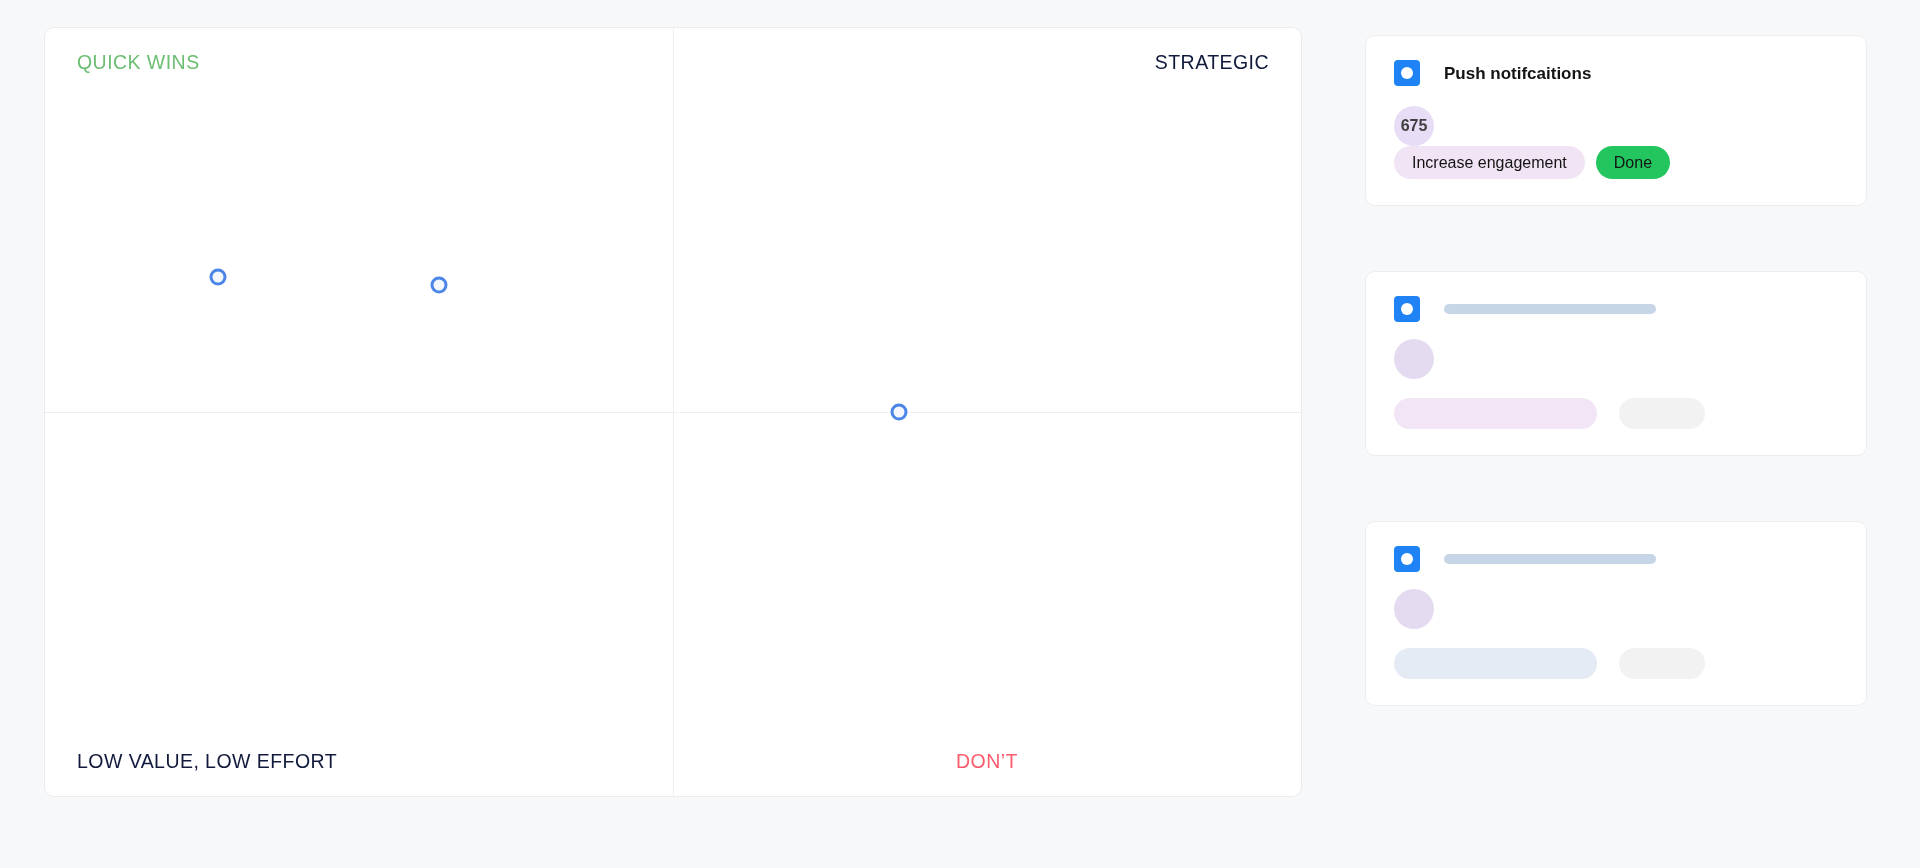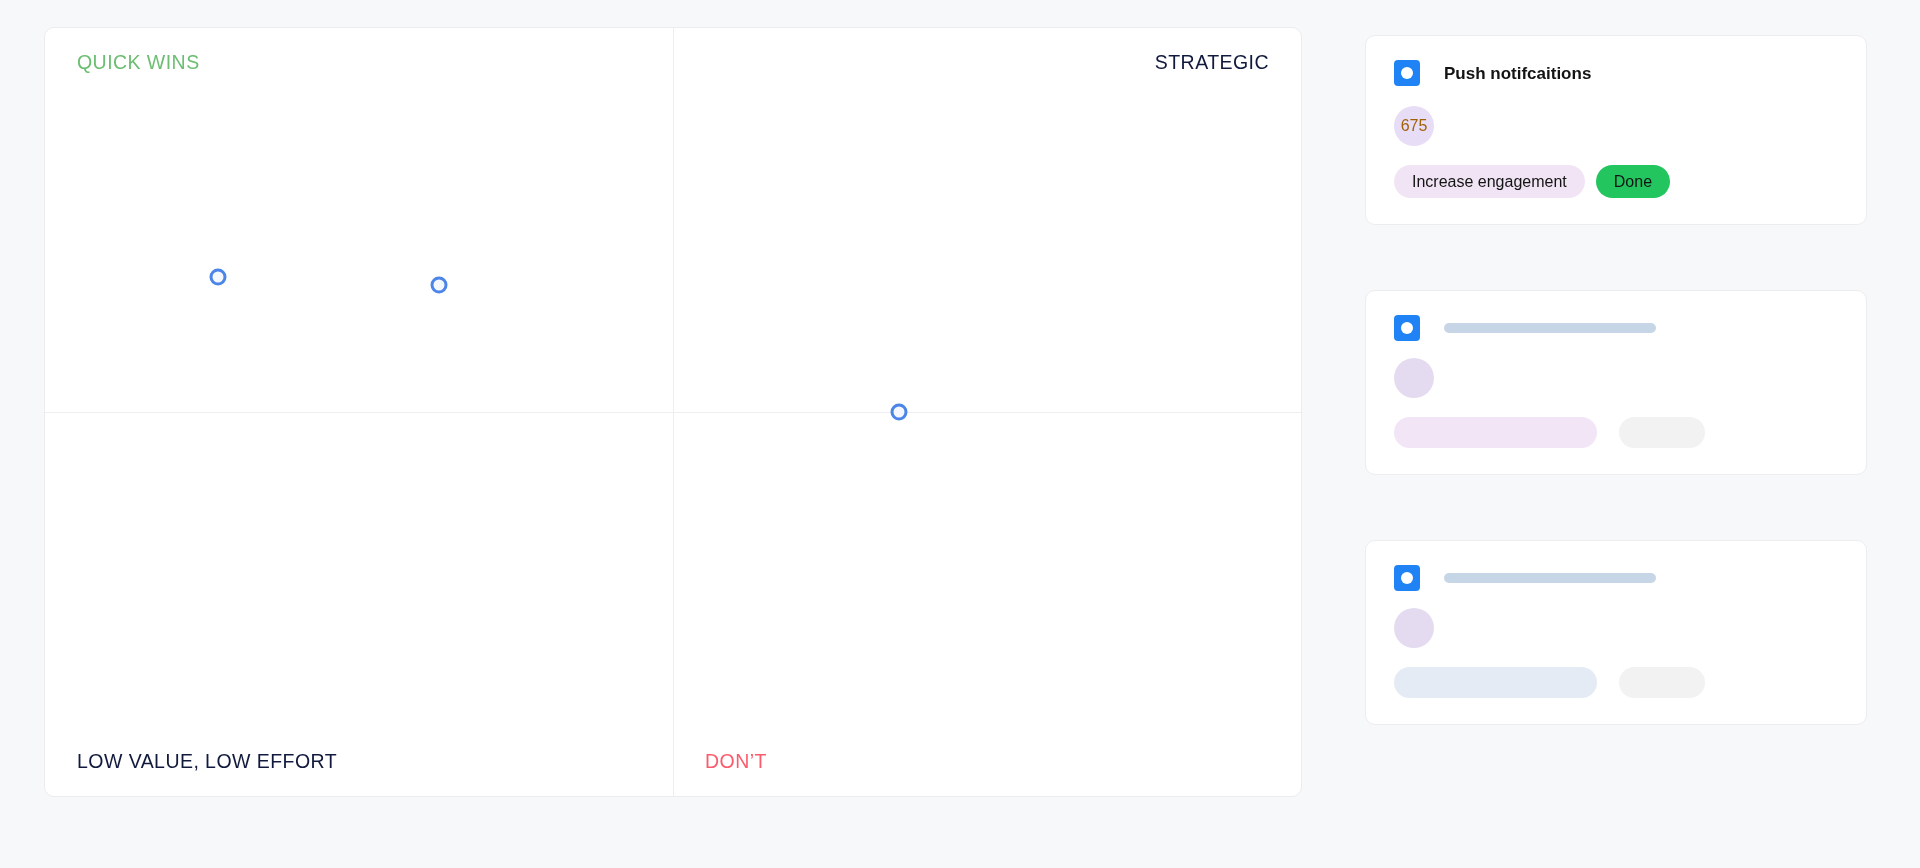--- a/index.html
+++ b/index.html
@@ -48,21 +48,21 @@
     position: absolute;
     width: 50%;
     height: 50%;
     box-sizing: border-box;
     padding: 25px 32px;
     display: flex;
   }
   .q-tl { left: 0;   top: 0;   justify-content: flex-start; align-items: flex-start; }
   .q-tr { left: 50%; top: 0;   justify-content: flex-end;   align-items: flex-start; }
   .q-bl { left: 0;   top: 50%; justify-content: flex-start; align-items: flex-end; }
-  .q-br { left: 50%; top: 50%; justify-content: flex-start;   align-items: flex-end; }
+  .q-br { left: 50%; top: 50%; justify-content: center;   align-items: flex-end; }
 
   .quadrant-label {
     font-size: 19.5px;
     letter-spacing: 0.45px;
     font-weight: 400;
     white-space: nowrap;
     line-height: 1;
   }
   .lbl-quick     { color: #6cbe72; }
   .lbl-strategic { color: #111a3d; }
@@ -123,29 +123,29 @@
     font-weight: bold;
     color: #141414;
     line-height: 1;
   }
   .count-badge {
     margin-top: 20px;
     width: 40px;
     height: 40px;
     border-radius: 50%;
     background: #e8ddf6;
-    color: #a16207;
+    color: #404040;
     font-size: 16px;
     display: flex;
     align-items: center;
     justify-content: center;
     line-height: 1;
+    font-weight: bold;
   }
   .tag-row {
-    margin-top: 19px;
     display: flex;
     align-items: center;
     gap: 11px;
   }
   .tag {
     height: 33px;
     border-radius: 17px;
     display: inline-flex;
     align-items: center;
     padding: 0 18px;

